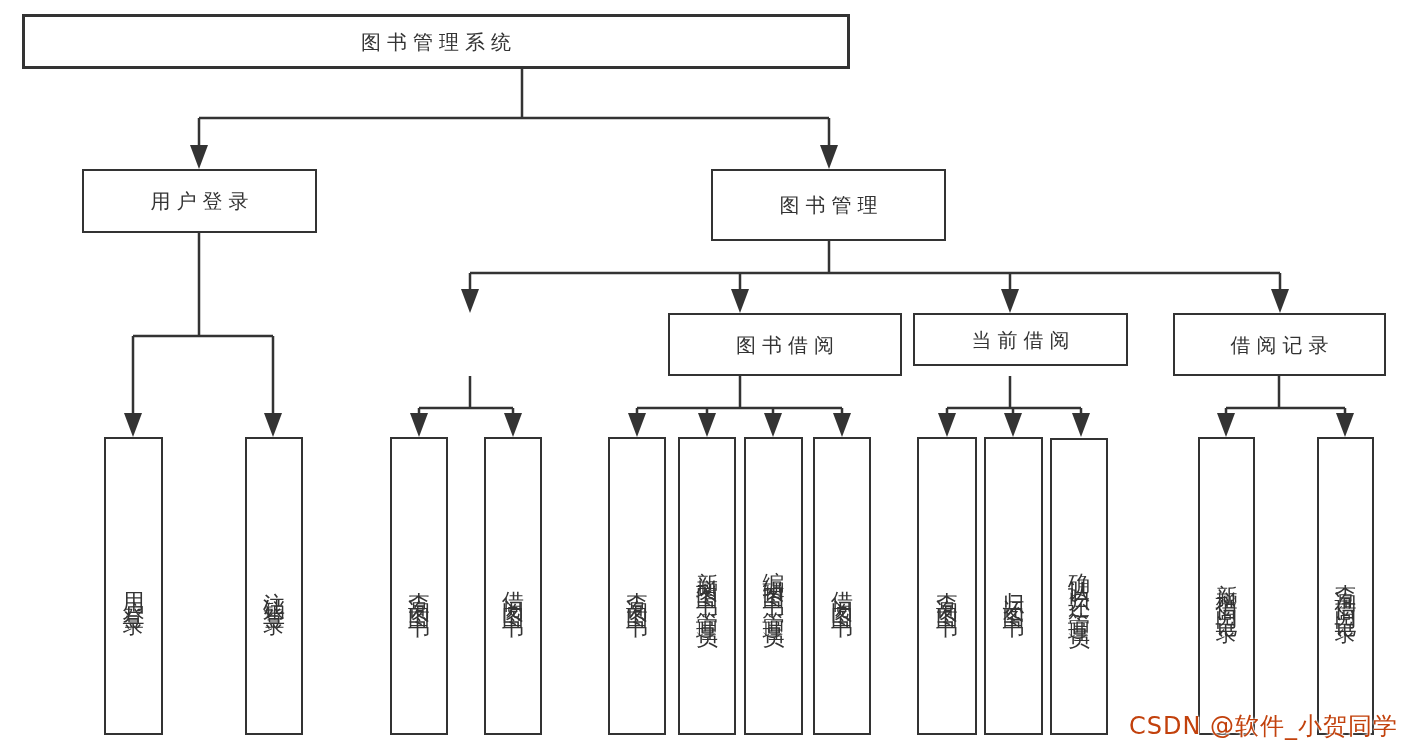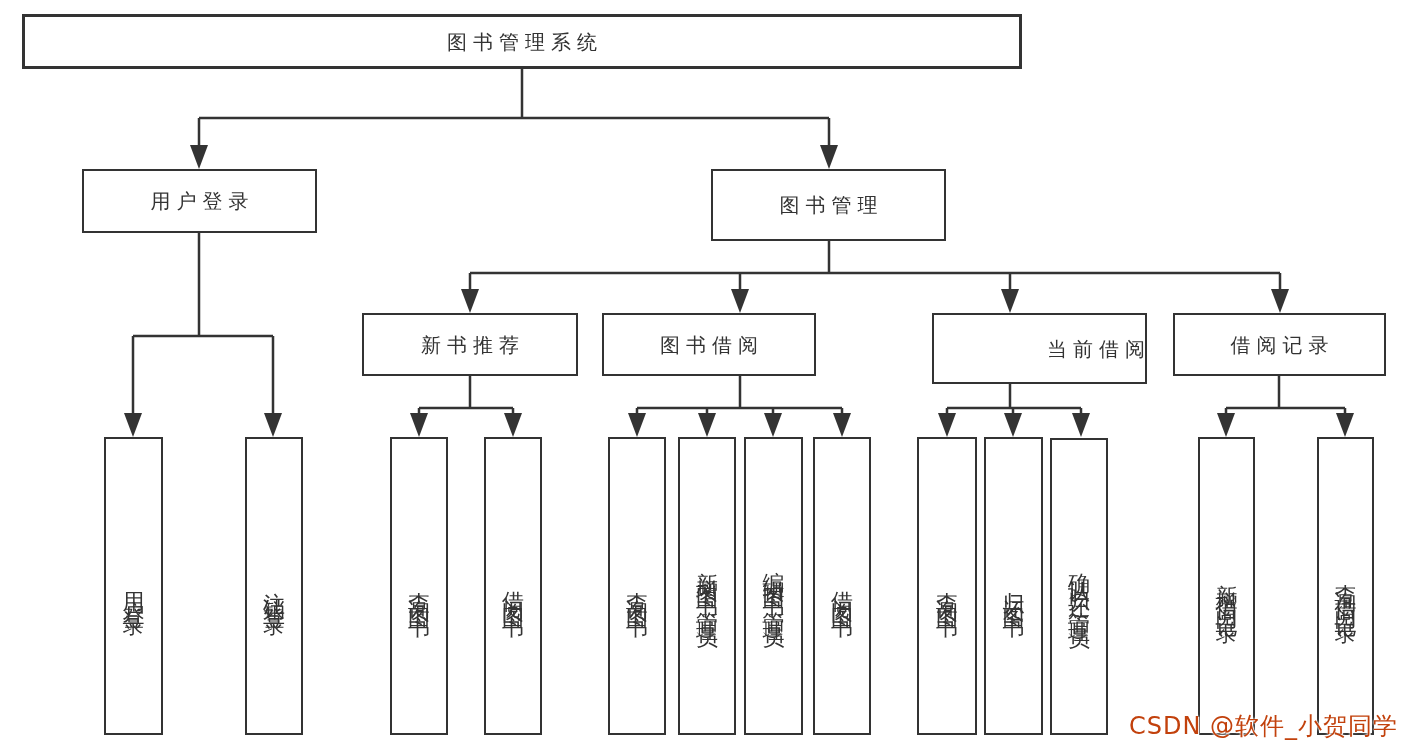--- a/index.html
+++ b/index.html
@@ -91,38 +91,35 @@
       <polygon points="1004,413 1022,413 1013,437"></polygon>
       <polygon points="1072,413 1090,413 1081,437"></polygon>
     </g>
     <g>
       <path d="M1279 376 V408 M1226 408 H1345 M1226 408 V420 M1345 408 V420"></path>
       <polygon points="1217,413 1235,413 1226,437"></polygon>
       <polygon points="1336,413 1354,413 1345,437"></polygon>
     </g>
   </svg>
 
-  <div class="node node--root node--h" style="left:22px;top:14px;width:1000px;height:55px;">
+  <div class="node node--root node--h" style="left:22px;top:14px;width:828px;height:55px;">
     <span>图书管理系统</span>
   </div>
 
   <div class="node node--h" style="left:82px;top:169px;width:235px;height:64px;">
     <span>用户登录</span>
   </div>
   <div class="node node--h" style="left:711px;top:169px;width:235px;height:72px;">
     <span>图书管理</span>
   </div>
 
-  <div class="node node--h" style="left:362px;top:313px;width:216px;height:63px;">
-    <span>新书推荐</span>
-  </div>
-  <div class="node node--h" style="left:602px;top:313px;width:214px;height:63px;">
+  <div class="node node--h" style="left:668px;top:313px;width:234px;height:63px;">
     <span>图书借阅</span>
   </div>
-  <div class="node node--h" style="left:932px;top:313px;width:215px;height:71px;justify-content:flex-end;">
+  <div class="node node--h" style="left:913px;top:313px;width:215px;height:53px;">
     <span>当前借阅</span>
   </div>
   <div class="node node--h" style="left:1173px;top:313px;width:213px;height:63px;">
     <span>借阅记录</span>
   </div>
 
   <div class="node node--leaf" style="left:104px;top:437px;width:59px;height:298px;">
     <span>用户登录</span>
   </div>
   <div class="node node--leaf" style="left:245px;top:437px;width:58px;height:298px;">

